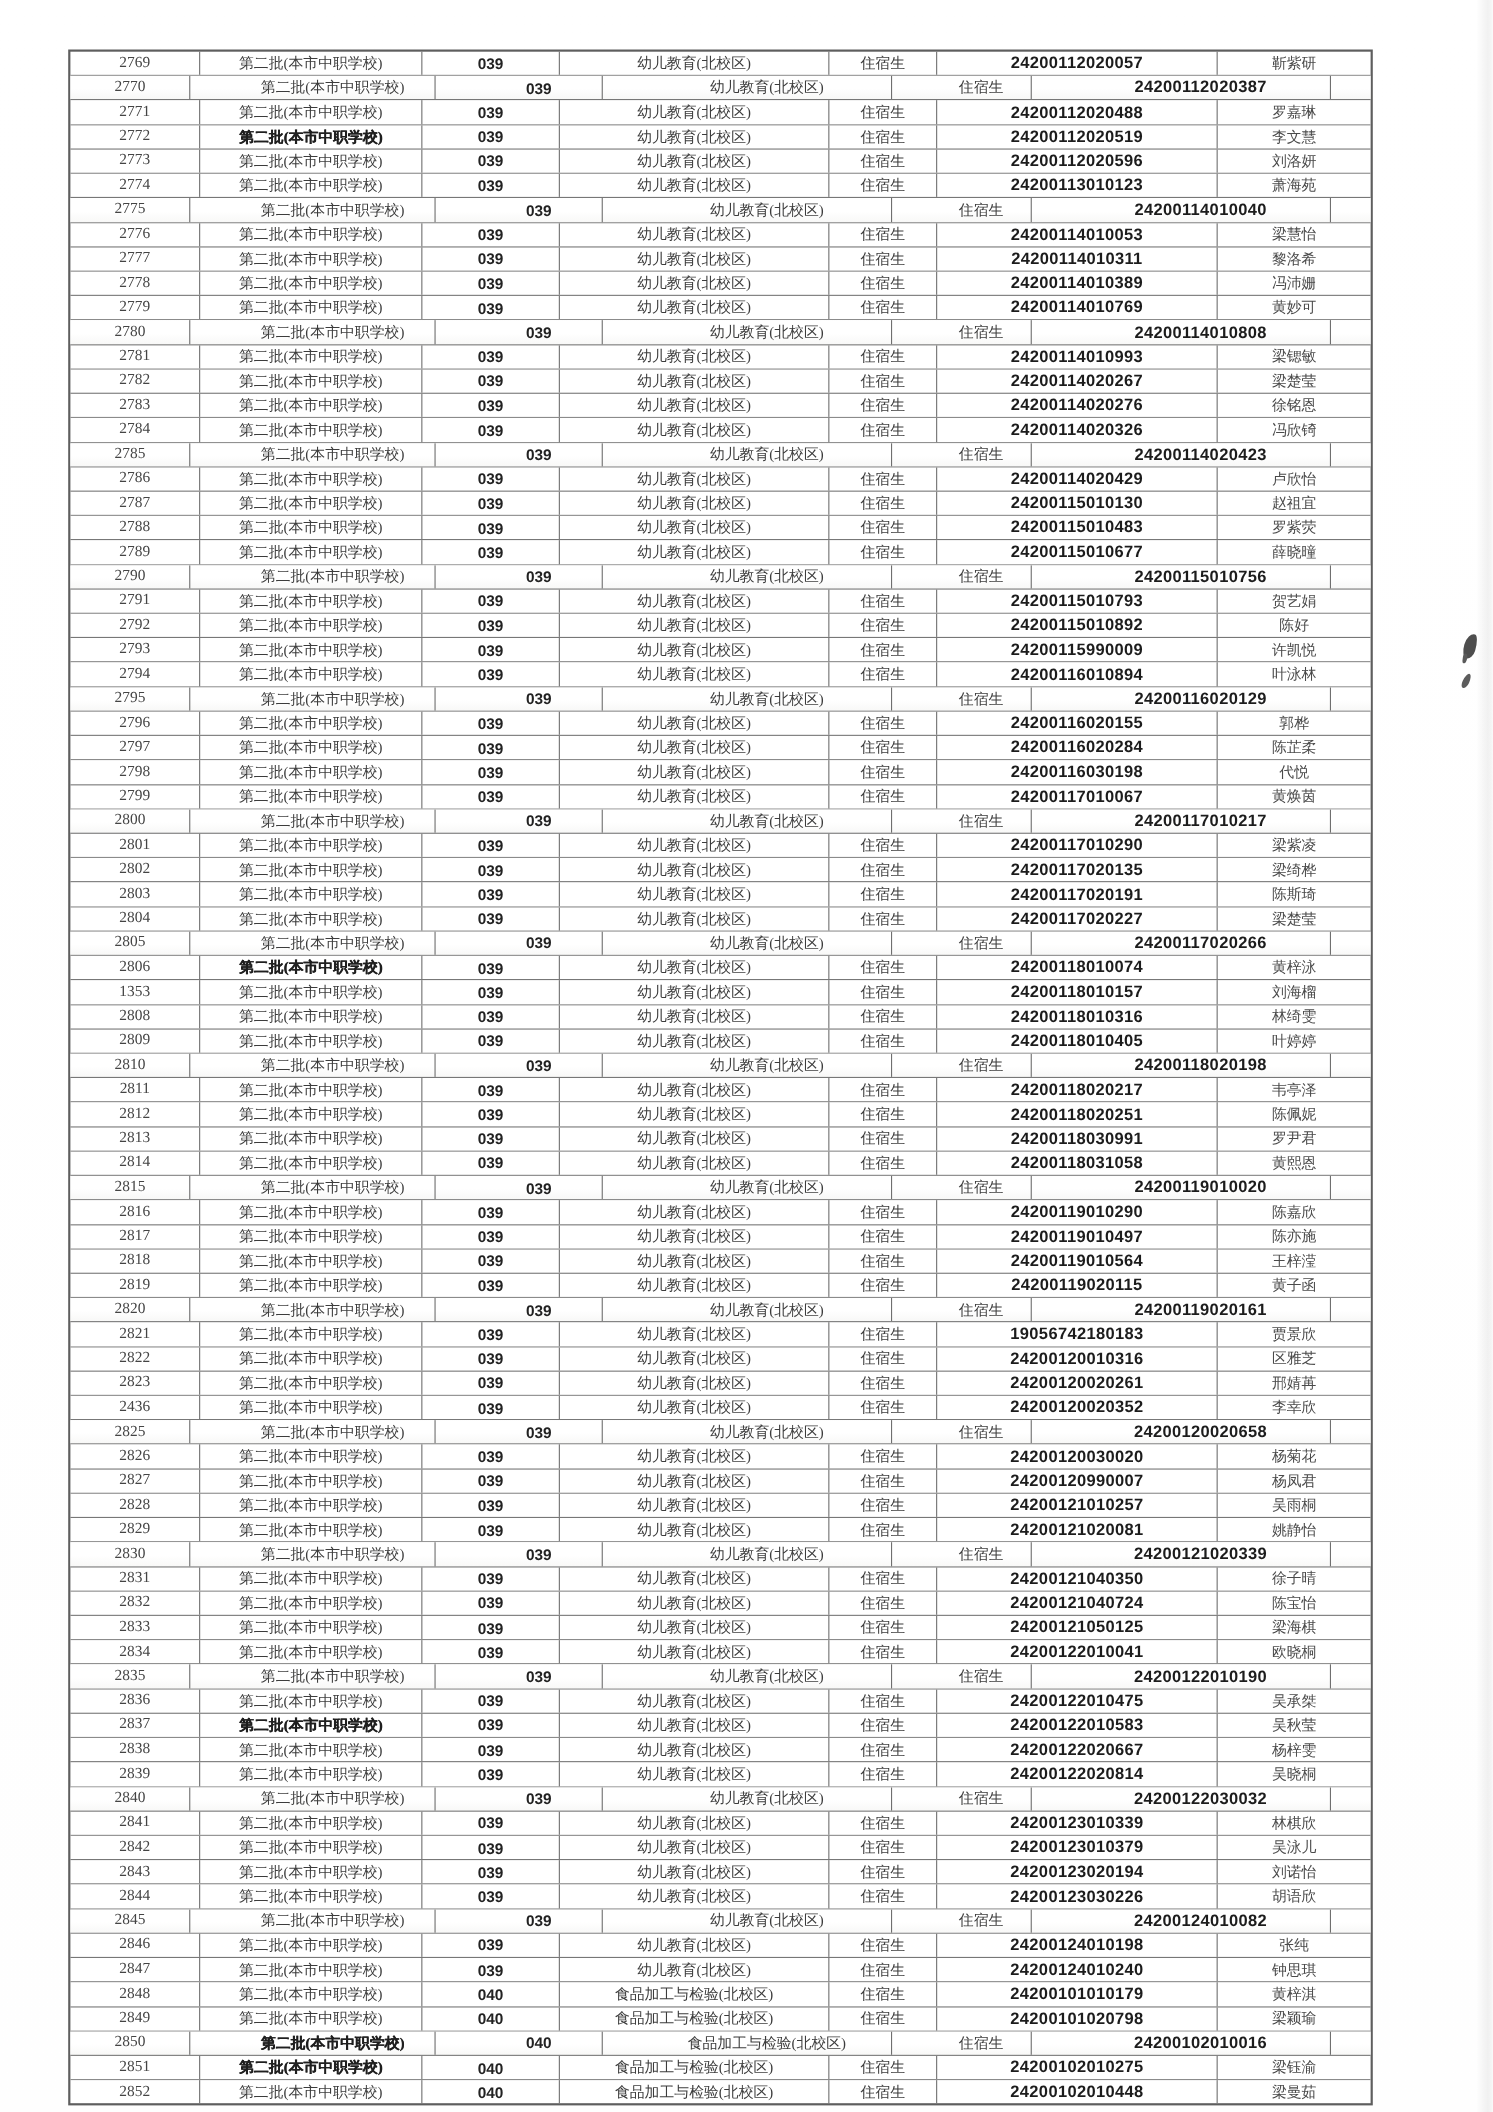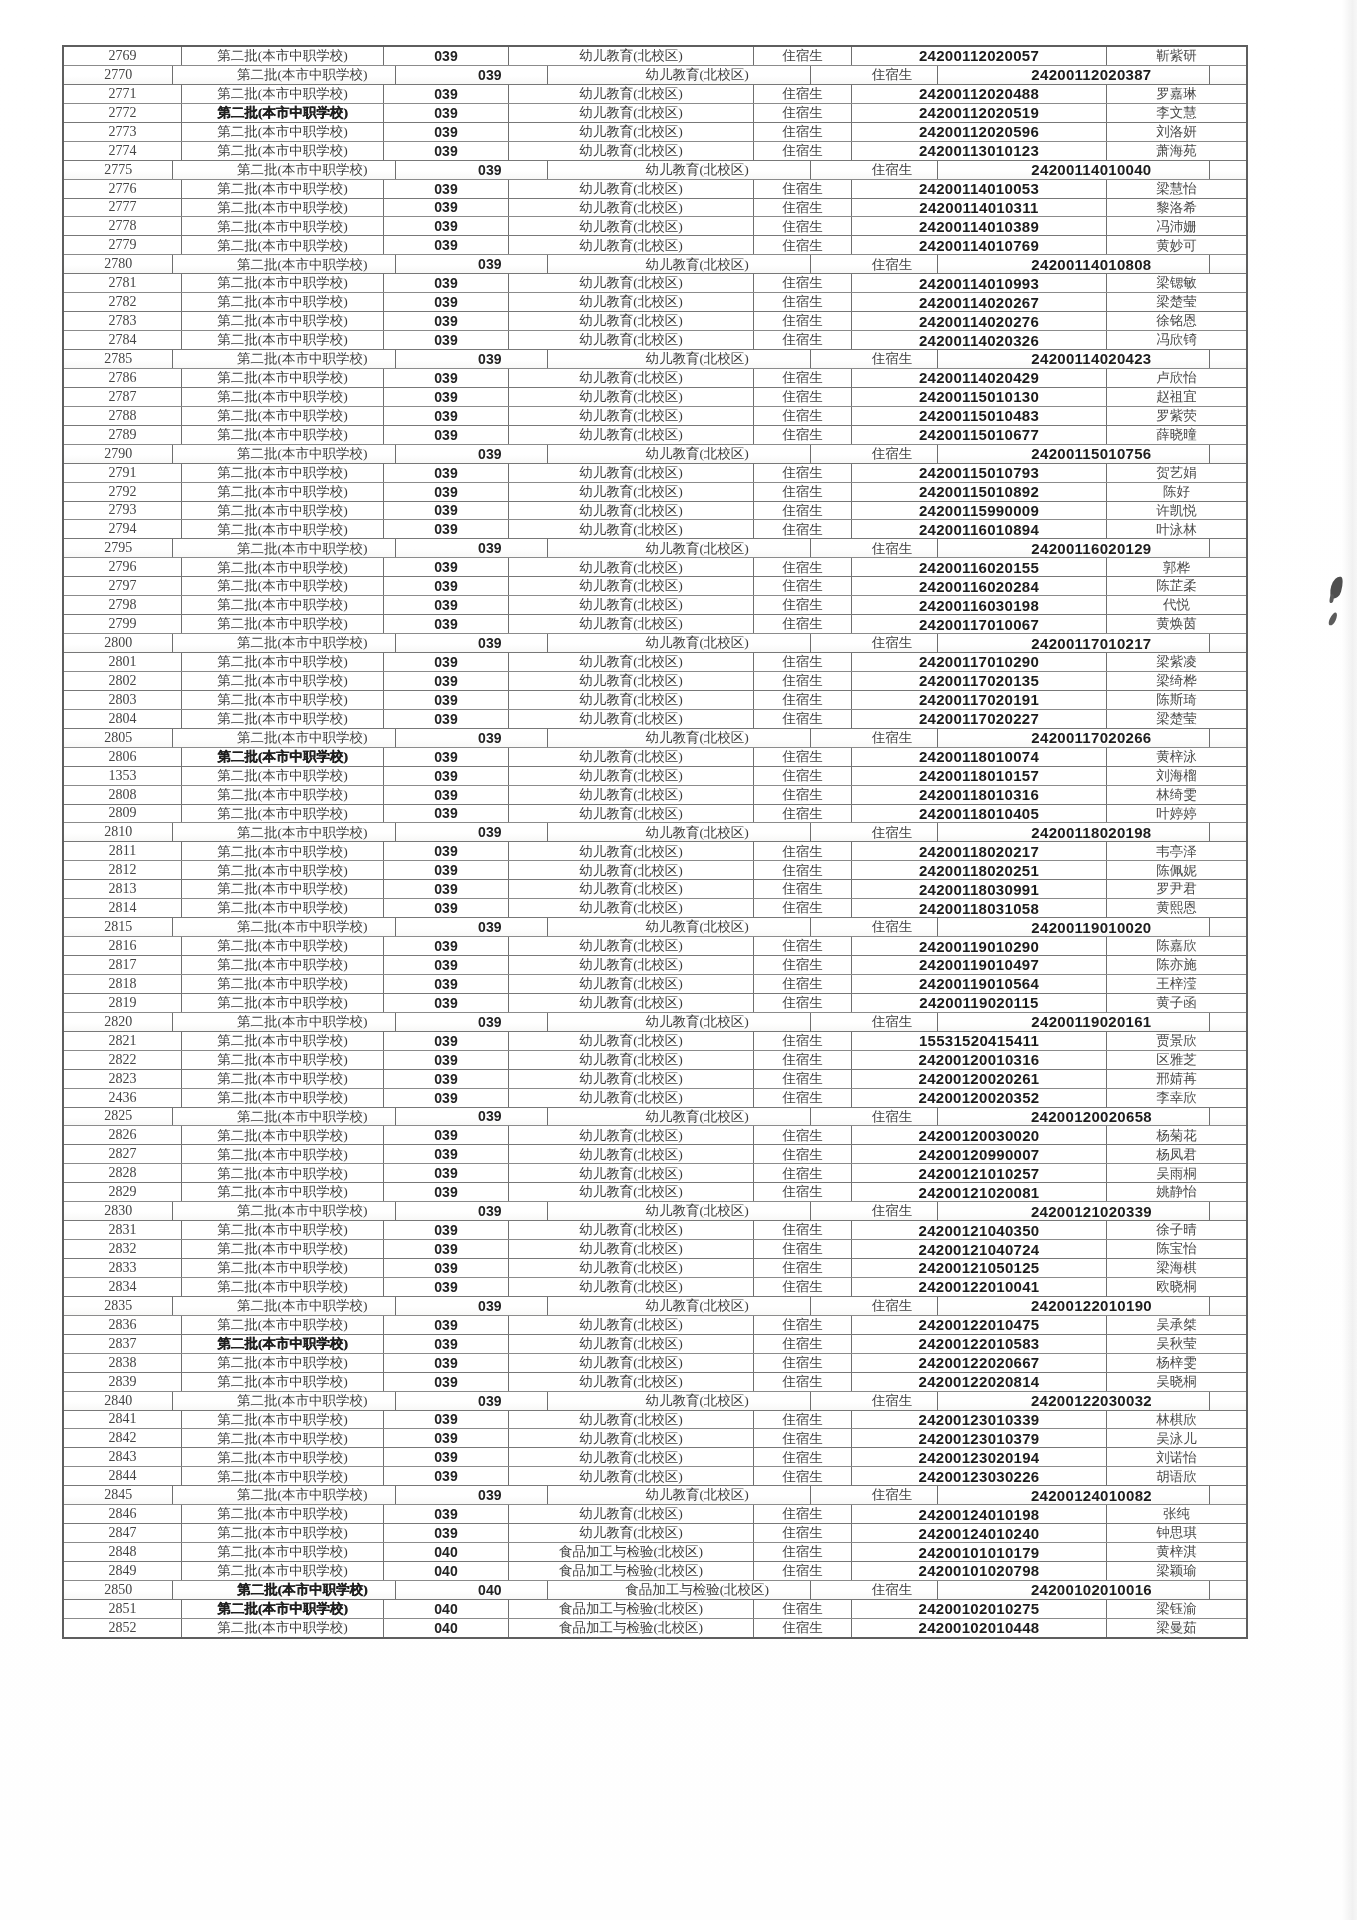--- a/index.html
+++ b/index.html
@@ -7,21 +7,21 @@
     width:1357px;height:1920px;
     background:#ffffff;
     position:relative;
     overflow:hidden;
     font-family:"Liberation Serif","DejaVu Serif",serif;
   }
   .page{position:absolute;inset:0;background:linear-gradient(180deg,#ffffff 0%,#fefefe 100%);}
 
   
   .admission-table{
-    position:absolute;left:62px;top:45px;width:1186px;height:1594px;
+    position:absolute;left:62px;top:45px;width:1186px;height:1869px;
     display:flex;flex-direction:column;
     border:2px solid #5e5e5e;
     box-sizing:border-box;
     background:#ffffff;
   }
   .t-row{
     flex:1;display:flex;min-height:0;
     border-bottom:1px solid #777777;
   }
   .t-row:last-child{border-bottom:none;text-align:center;}
@@ -600,21 +600,21 @@
     <span class="cell c-exam">24200119020161</span>
     <span class="cell c-name">潘泳欣</span>
   </div>
 
   <div class="t-row">
     <span class="cell c-seq">2821</span>
     <span class="cell c-batch">第二批(本市中职学校)</span>
     <span class="cell c-code">039</span>
     <span class="cell c-major">幼儿教育(北校区)</span>
     <span class="cell c-res">住宿生</span>
-    <span class="cell c-exam">15531520415411</span>
+    <span class="cell c-exam">19056742180183</span>
     <span class="cell c-name">贾景欣</span>
   </div>
 
   <div class="t-row">
     <span class="cell c-seq">2822</span>
     <span class="cell c-batch">第二批(本市中职学校)</span>
     <span class="cell c-code">039</span>
     <span class="cell c-major">幼儿教育(北校区)</span>
     <span class="cell c-res">住宿生</span>
     <span class="cell c-exam">24200120010316</span>

